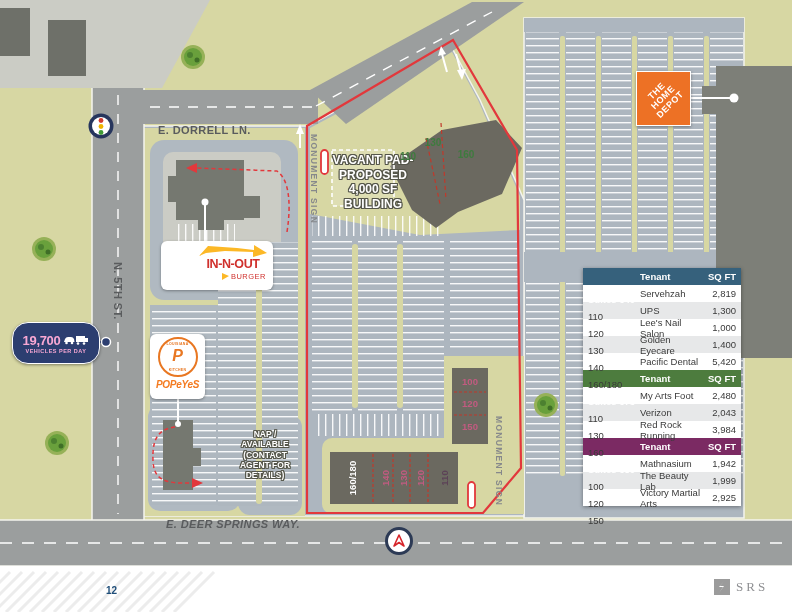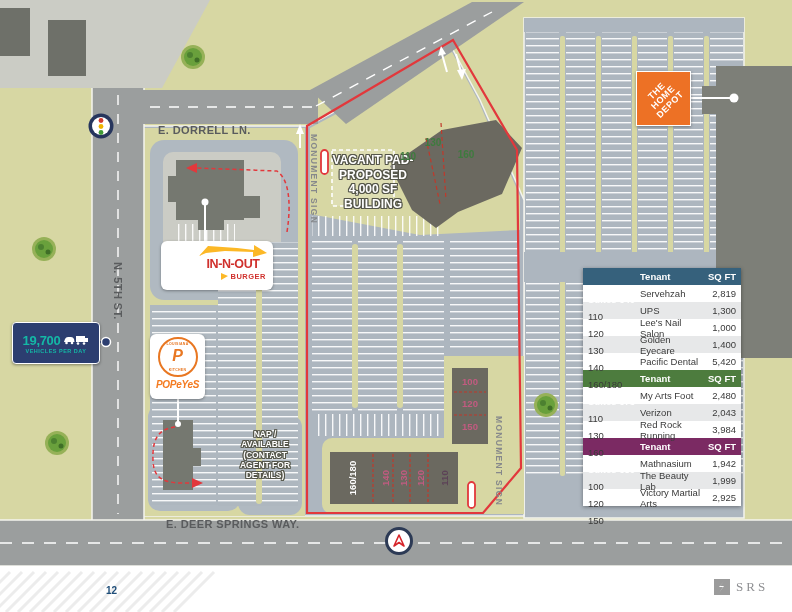--- a/index.html
+++ b/index.html
@@ -11,32 +11,32 @@
   .rot90{transform:rotate(90deg);transform-origin:0 0;}
   .monu{font-weight:700;font-size:8.5px;color:#86888b;letter-spacing:1.3px;white-space:nowrap;}
   .outtxt{font-weight:800;color:#fff;text-align:center;white-space:pre-line;line-height:1.22;
           text-shadow:-1px 0 0 #55564a,1px 0 0 #55564a,0 -1px 0 #55564a,0 1px 0 #55564a,
                       -1px -1px 0 #55564a,1px 1px 0 #55564a,1px -1px 0 #55564a,-1px 1px 0 #55564a;}
   .suite{font-weight:800;text-align:center;width:26px;}
   .suite.green{color:#3e7b3e;font-size:10px;}
   .suite.pink{color:#c25b80;font-size:9.5px;}
   .vrot{transform:translate(-50%,-50%) rotate(-90deg);white-space:nowrap;width:auto;}
   
-  .badge{background:#2c3e70;border:1.5px solid #fff;border-radius:4px;box-shadow:0 1px 3px rgba(0,0,0,.4);
-         display:flex;flex-direction:column;align-items:center;justify-content:center;color:#14b8a6;}
+  .badge{background:#2c3e70;border:1.5px solid #fff;border-radius:16px;box-shadow:0 1px 3px rgba(0,0,0,.4);
+         display:flex;flex-direction:column;align-items:center;justify-content:center;color:#f9a8d4;}
   .badge .row1{display:flex;align-items:center;gap:3px;}
   .badge .num{font-size:13px;font-weight:800;letter-spacing:-.3px;}
   .badge .unit{font-size:5.5px;font-weight:800;letter-spacing:.5px;}
   
   .logobox{background:#fff;border-radius:6px;box-shadow:0 1px 3px rgba(0,0,0,.35);}
   .inout{display:flex;flex-direction:column;align-items:center;padding-top:2px;padding-left:32px;}
   .inout .name{font-size:12.5px;font-weight:800;color:#d0312d;letter-spacing:-.4px;line-height:1;}
   .inout .brow{display:flex;align-items:center;gap:2px;align-self:flex-end;margin-right:7px;margin-top:1px;}
   .inout .btri{width:0;height:0;border-left:7px solid #fcb826;border-top:3px solid transparent;border-bottom:4px solid transparent;}
-  .inout .burger{font-size:7.5px;font-weight:700;color:#d0312d;letter-spacing:.5px;}
+  .inout .burger{font-size:7.5px;font-weight:400;color:#d0312d;letter-spacing:.5px;}
   .pops{display:flex;flex-direction:column;align-items:center;padding-top:3px;}
   .pops .circ{position:relative;width:36px;height:36px;border-radius:50%;border:2px solid #e87722;background:#fff;}
   .pops .ringtop{position:absolute;top:3px;left:0;right:0;text-align:center;font-size:3.5px;font-weight:800;color:#e87722;letter-spacing:.3px;}
   .pops .ringbot{position:absolute;bottom:3px;left:0;right:0;text-align:center;font-size:3.5px;font-weight:800;color:#e87722;letter-spacing:.3px;}
   .pops .pchar{position:absolute;top:50%;left:50%;transform:translate(-50%,-54%);font-size:16px;font-weight:900;font-style:italic;color:#e87722;}
   .pops .pname{margin-top:2px;font-size:10px;font-weight:900;font-style:italic;color:#f47b20;letter-spacing:-.3px;}
   .hd{background:#ed7125;border:1px solid #fff;box-shadow:0 1px 3px rgba(0,0,0,.35);
       display:flex;align-items:center;justify-content:center;}
   .hd .t{transform:rotate(-45deg);color:#fff;font-weight:900;font-size:9px;line-height:1.05;
          text-align:center;white-space:pre-line;letter-spacing:.5px;}
@@ -273,21 +273,21 @@
         <line x1="138" y1="612" x2="178" y2="572"></line>
           <line x1="150" y1="612" x2="190" y2="572"></line>
         <line x1="162" y1="612" x2="202" y2="572"></line>
           <line x1="174" y1="612" x2="214" y2="572"></line>
       </g>
     </g>
   </svg>
 
   <div class="ov street" style="left:158px;top:88px;margin-top:36px;">E. DORRELL LN.</div>
   <div class="ov street rot90" style="left:124px;top:262px;">N. 5TH ST.</div>
-  <div class="ov street" style="left:166px;top:518px;">E. DEER SPRINGS WAY.</div>
+  <div class="ov street" style="left:166px;top:518px;font-style:italic;">E. DEER SPRINGS WAY.</div>
 
   <div class="ov monu rot90" style="left:319px;top:134px;">MONUMENT SIGN</div>
   <div class="ov monu rot90" style="left:504px;top:416px;">MONUMENT SIGN</div>
 
   <div class="ov outtxt" style="left:332px;top:153px;width:82px;font-size:12px;">VACANT PAD-
 PROPOSED
 4,000 SF
 BUILDING</div>
   <div class="ov outtxt" style="left:234px;top:429px;width:62px;font-size:8.5px;">NAP /
 AVAILABLE

